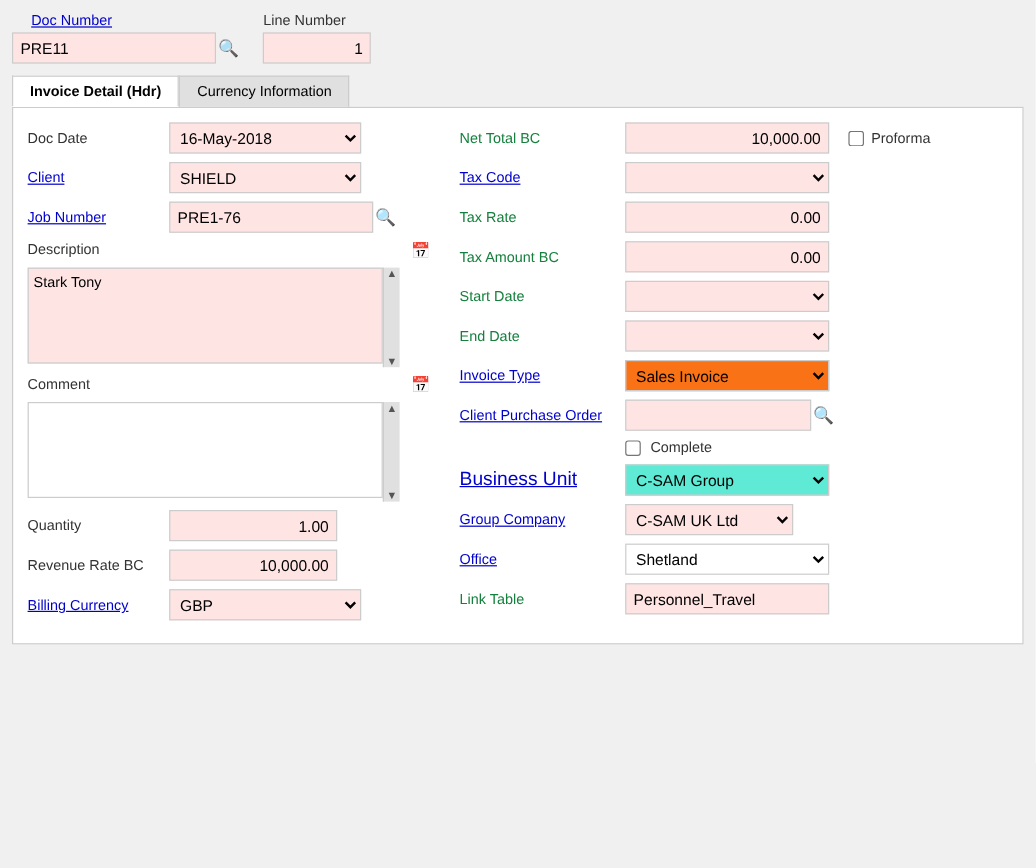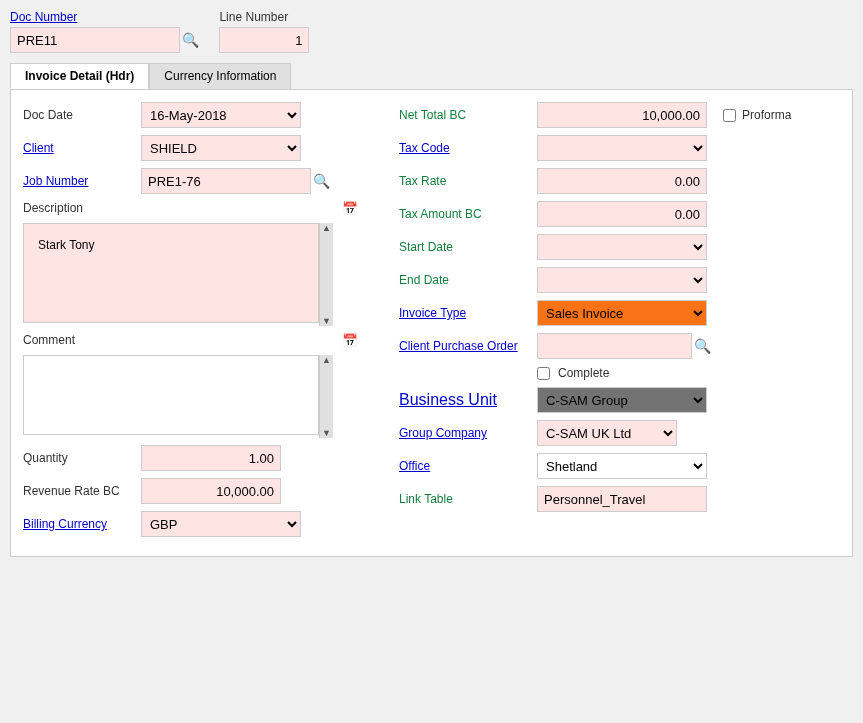--- a/index.html
+++ b/index.html
@@ -5,21 +5,21 @@
     * { box-sizing: border-box; margin: 0; padding: 0; font-family: Arial, sans-serif; font-size: 13px; }
     body { background: #f0f0f0; padding: 10px; }
 
     .top-section {
       display: flex;
       gap: 20px;
       margin-bottom: 10px;
       align-items: flex-end;
     }
     .field-group { display: flex; flex-direction: column; gap: 3px; }
-    .field-label { font-size: 12px; color: #0000cc; text-decoration: underline; cursor: pointer; }
+    .field-label { font-size: 12px; color: #0000cc; text-decoration: underline; cursor: pointer; margin-left: 16px; }
     .field-label-plain { font-size: 12px; color: #333; }
     .input-pink { background: #ffe4e4; border: 1px solid #ccc; padding: 3px 6px; height: 26px; }
     .input-white { background: #fff; border: 1px solid #ccc; padding: 3px 6px; height: 26px; }
     .input-with-icon { display: flex; align-items: center; gap: 2px; }
     .binoculars-icon { cursor: pointer; font-size: 14px; }
 
     .tabs-container { margin-bottom: 0; }
     .tabs { display: flex; gap: 0; }
     .tab {
       padding: 5px 14px;
@@ -34,36 +34,36 @@
       border-bottom: 1px solid #fff;
       font-weight: bold;
     }
 
     .main-panel {
       background: #fff;
       border: 1px solid #ccc;
       padding: 12px;
     }
 
-    .two-col { display: flex; gap: 36px; }
+    .two-col { display: flex; gap: 20px; }
     .left-col { flex: 0 0 340px; }
     .right-col { flex: 1; }
 
     .form-row {
       display: flex;
       align-items: center;
       margin-bottom: 7px;
       gap: 8px;
     }
     .form-label { width: 110px; font-size: 12px; color: #333; flex-shrink: 0; }
     .form-label-link { width: 110px; font-size: 12px; color: #0000cc; text-decoration: underline; cursor: pointer; flex-shrink: 0; }
 
     select { border: 1px solid #ccc; padding: 2px 4px; height: 26px; background: #ffe4e4; }
 
-    .textarea-pink { background: #ffe4e4; border: 1px solid #ccc; width: 100%; resize: none; padding: 14px; font-size: 12px; }
+    .textarea-pink { background: #ffe4e4; border: 1px solid #ccc; width: 100%; resize: none; padding: 4px; font-size: 12px; }
     .textarea-white { background: #fff; border: 1px solid #ccc; width: 100%; resize: none; padding: 4px; font-size: 12px; }
     .checkbox-label { font-size: 12px; color: #333; }
 
     .right-form-row {
       display: flex;
       align-items: center;
       margin-bottom: 7px;
       gap: 8px;
     }
     .right-label { width: 130px; font-size: 12px; color: #15803d; flex-shrink: 0; }
@@ -245,21 +245,21 @@
         </div>
       </div>
 
       <div class="right-form-row" style="margin-left: 138px;">
         <input type="checkbox" style="">
         <span class="checkbox-label">Complete</span>
       </div>
 
       <div class="right-form-row">
         <span class="right-label-link" style="width:130px; font-size:16px; color:#0000cc; text-decoration:underline; cursor:pointer; flex-shrink:0;">Business Unit</span>
-        <select style="width:170px; background:#737373;">
+        <select style="width:170px; background:#5eead4;">
           <option>C-SAM Group</option>
         </select>
       </div>
 
       <div class="right-form-row">
         <span class="right-label-link" style="width:130px; font-size:12px; color:#0000cc; text-decoration:underline; cursor:pointer; flex-shrink:0;">Group Company</span>
         <select style="width:140px; background:#ffe4e4;">
           <option>C-SAM UK  Ltd</option>
         </select>
       </div>

